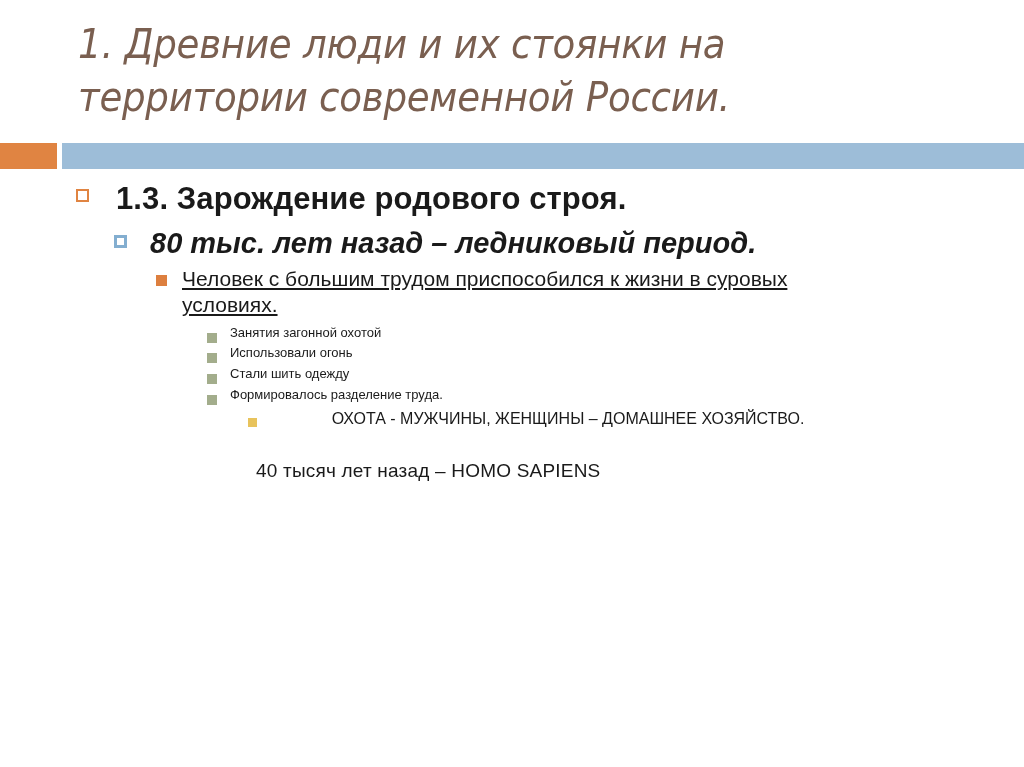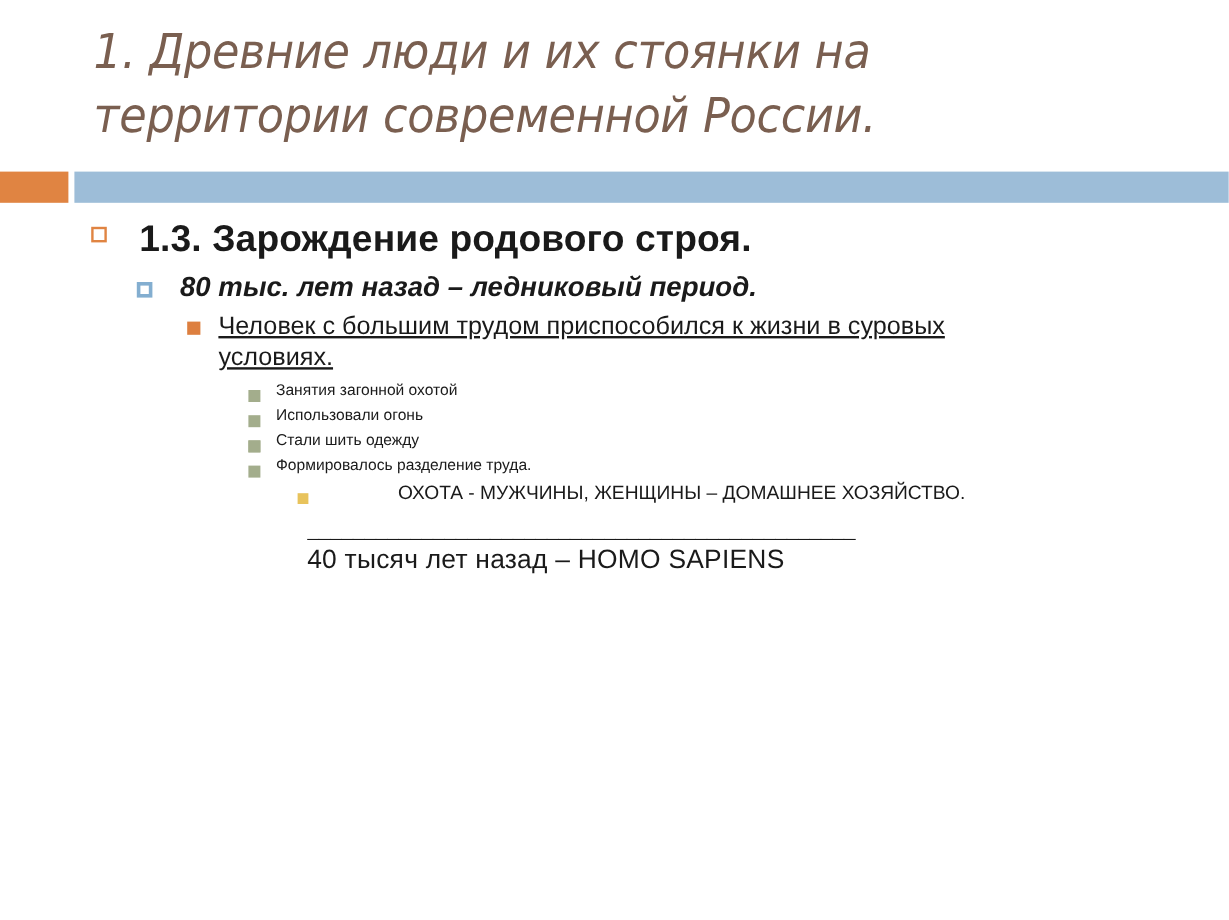--- a/index.html
+++ b/index.html
@@ -116,21 +116,21 @@
   .lvl2 .bullet-mark::after {
     content: "";
     position: absolute;
     left: 3px;
     top: 3px;
     width: 7px;
     height: 7px;
     background: #ffffff;
   }
   .lvl2 .bullet-text {
-    font-size: 23px;
+    font-size: 29px;
     font-style: italic;
     font-weight: bold;
     line-height: 1.25;
   }
 
   
   .lvl3 {
     padding-left: 182px;
     padding-right: 150px;
     margin-bottom: 6px;
@@ -197,21 +197,21 @@
     font-size: 18px;
     line-height: 0.9;
     color: #1a1a1a;
     letter-spacing: -0.5px;
     white-space: nowrap;
     overflow: hidden;
     font-family: "Liberation Sans", sans-serif;
   }
   .footer-text {
     display: block;
-    font-size: 22px;
+    font-size: 19px;
     line-height: 1.45;
     color: #1a1a1a;
     letter-spacing: 0.2px;
   }
 </style>
 </head>
 <body>
 
 <div class="slide-title">1. Древние люди и их стоянки на территории современной России.</div>
 

